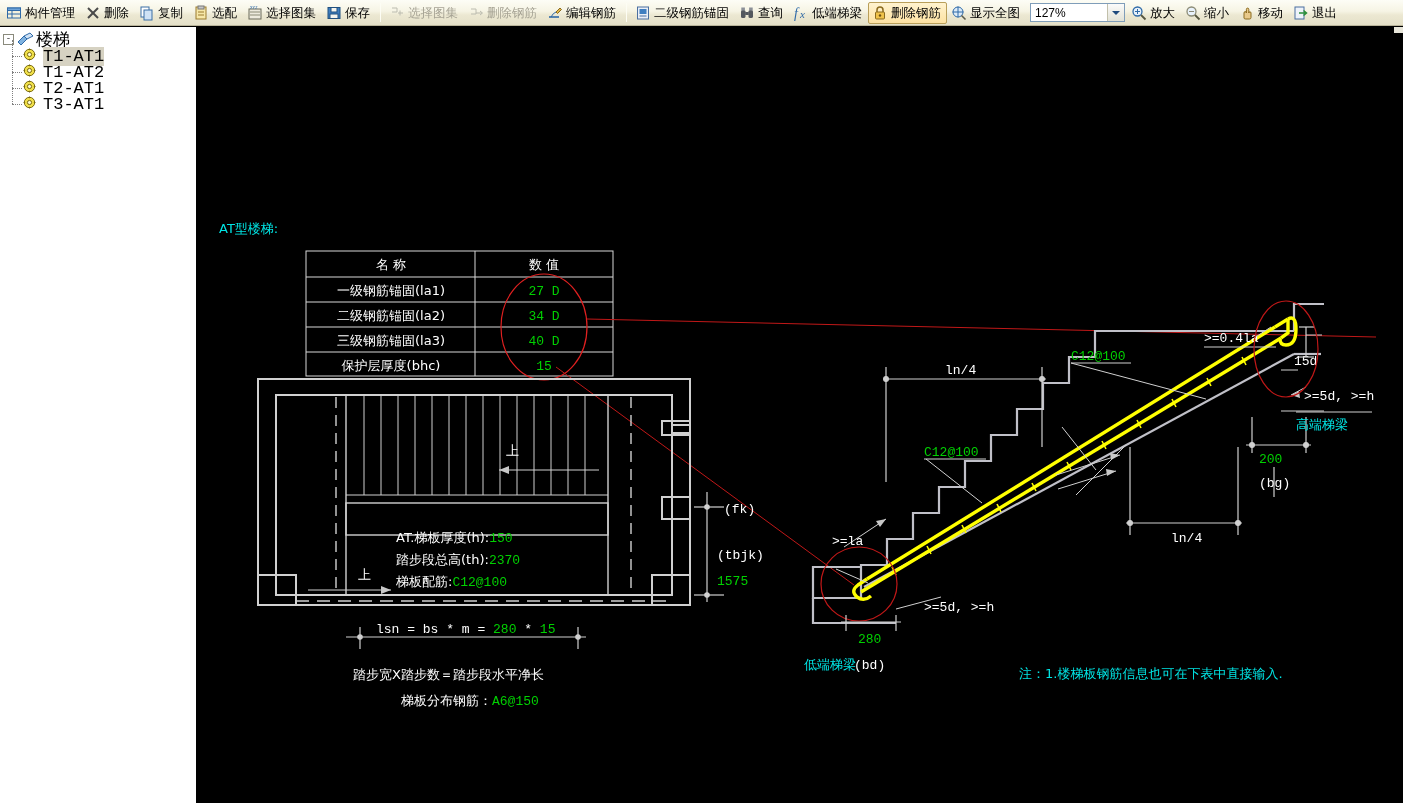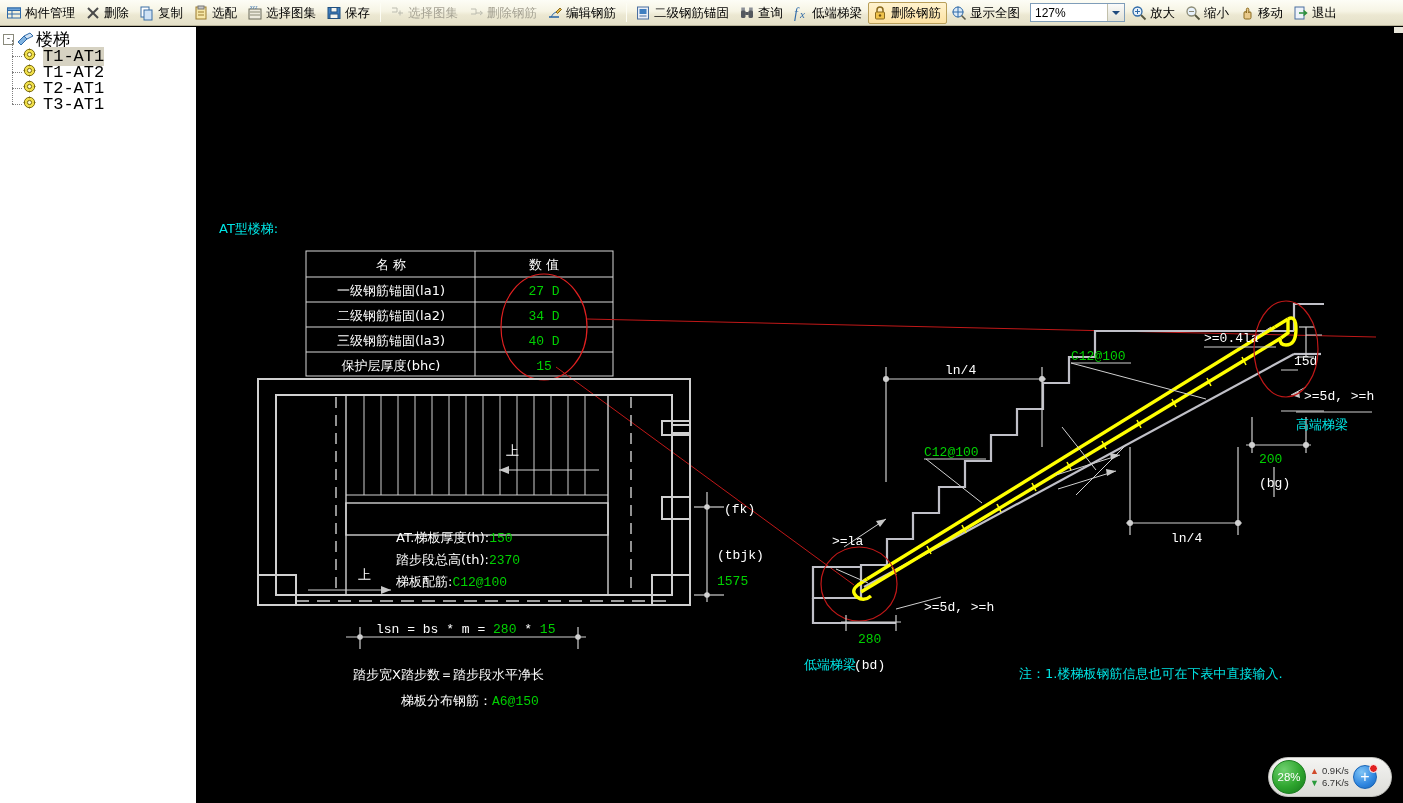--- a/index.html
+++ b/index.html
@@ -696,33 +696,14 @@
 
       <text class="cadtxt cn cyan" x="823" y="651" font-size="14">注：1.楼梯板钢筋信息也可在下表中直接输入.</text>
 
     </svg>
   </div>
 
   <div class="vscroll">
     <div class="thumb"></div>
   </div>
 
-  <div class="netwidget">
-    <div class="ball">
-      <span>28%</span>
-    </div>
-    <div class="rates">
-      <div class="rline">
-        <span class="up">▲</span>
-        <span class="rv">0.9K/s</span>
-      </div>
-      <div class="rline">
-        <span class="down">▼</span>
-        <span class="rv">6.7K/s</span>
-      </div>
-    </div>
-    <div class="plus">
-      <span>+</span>
-      <span class="dot"></span>
-    </div>
-  </div>
 
 </div>
 
 </body></html>

